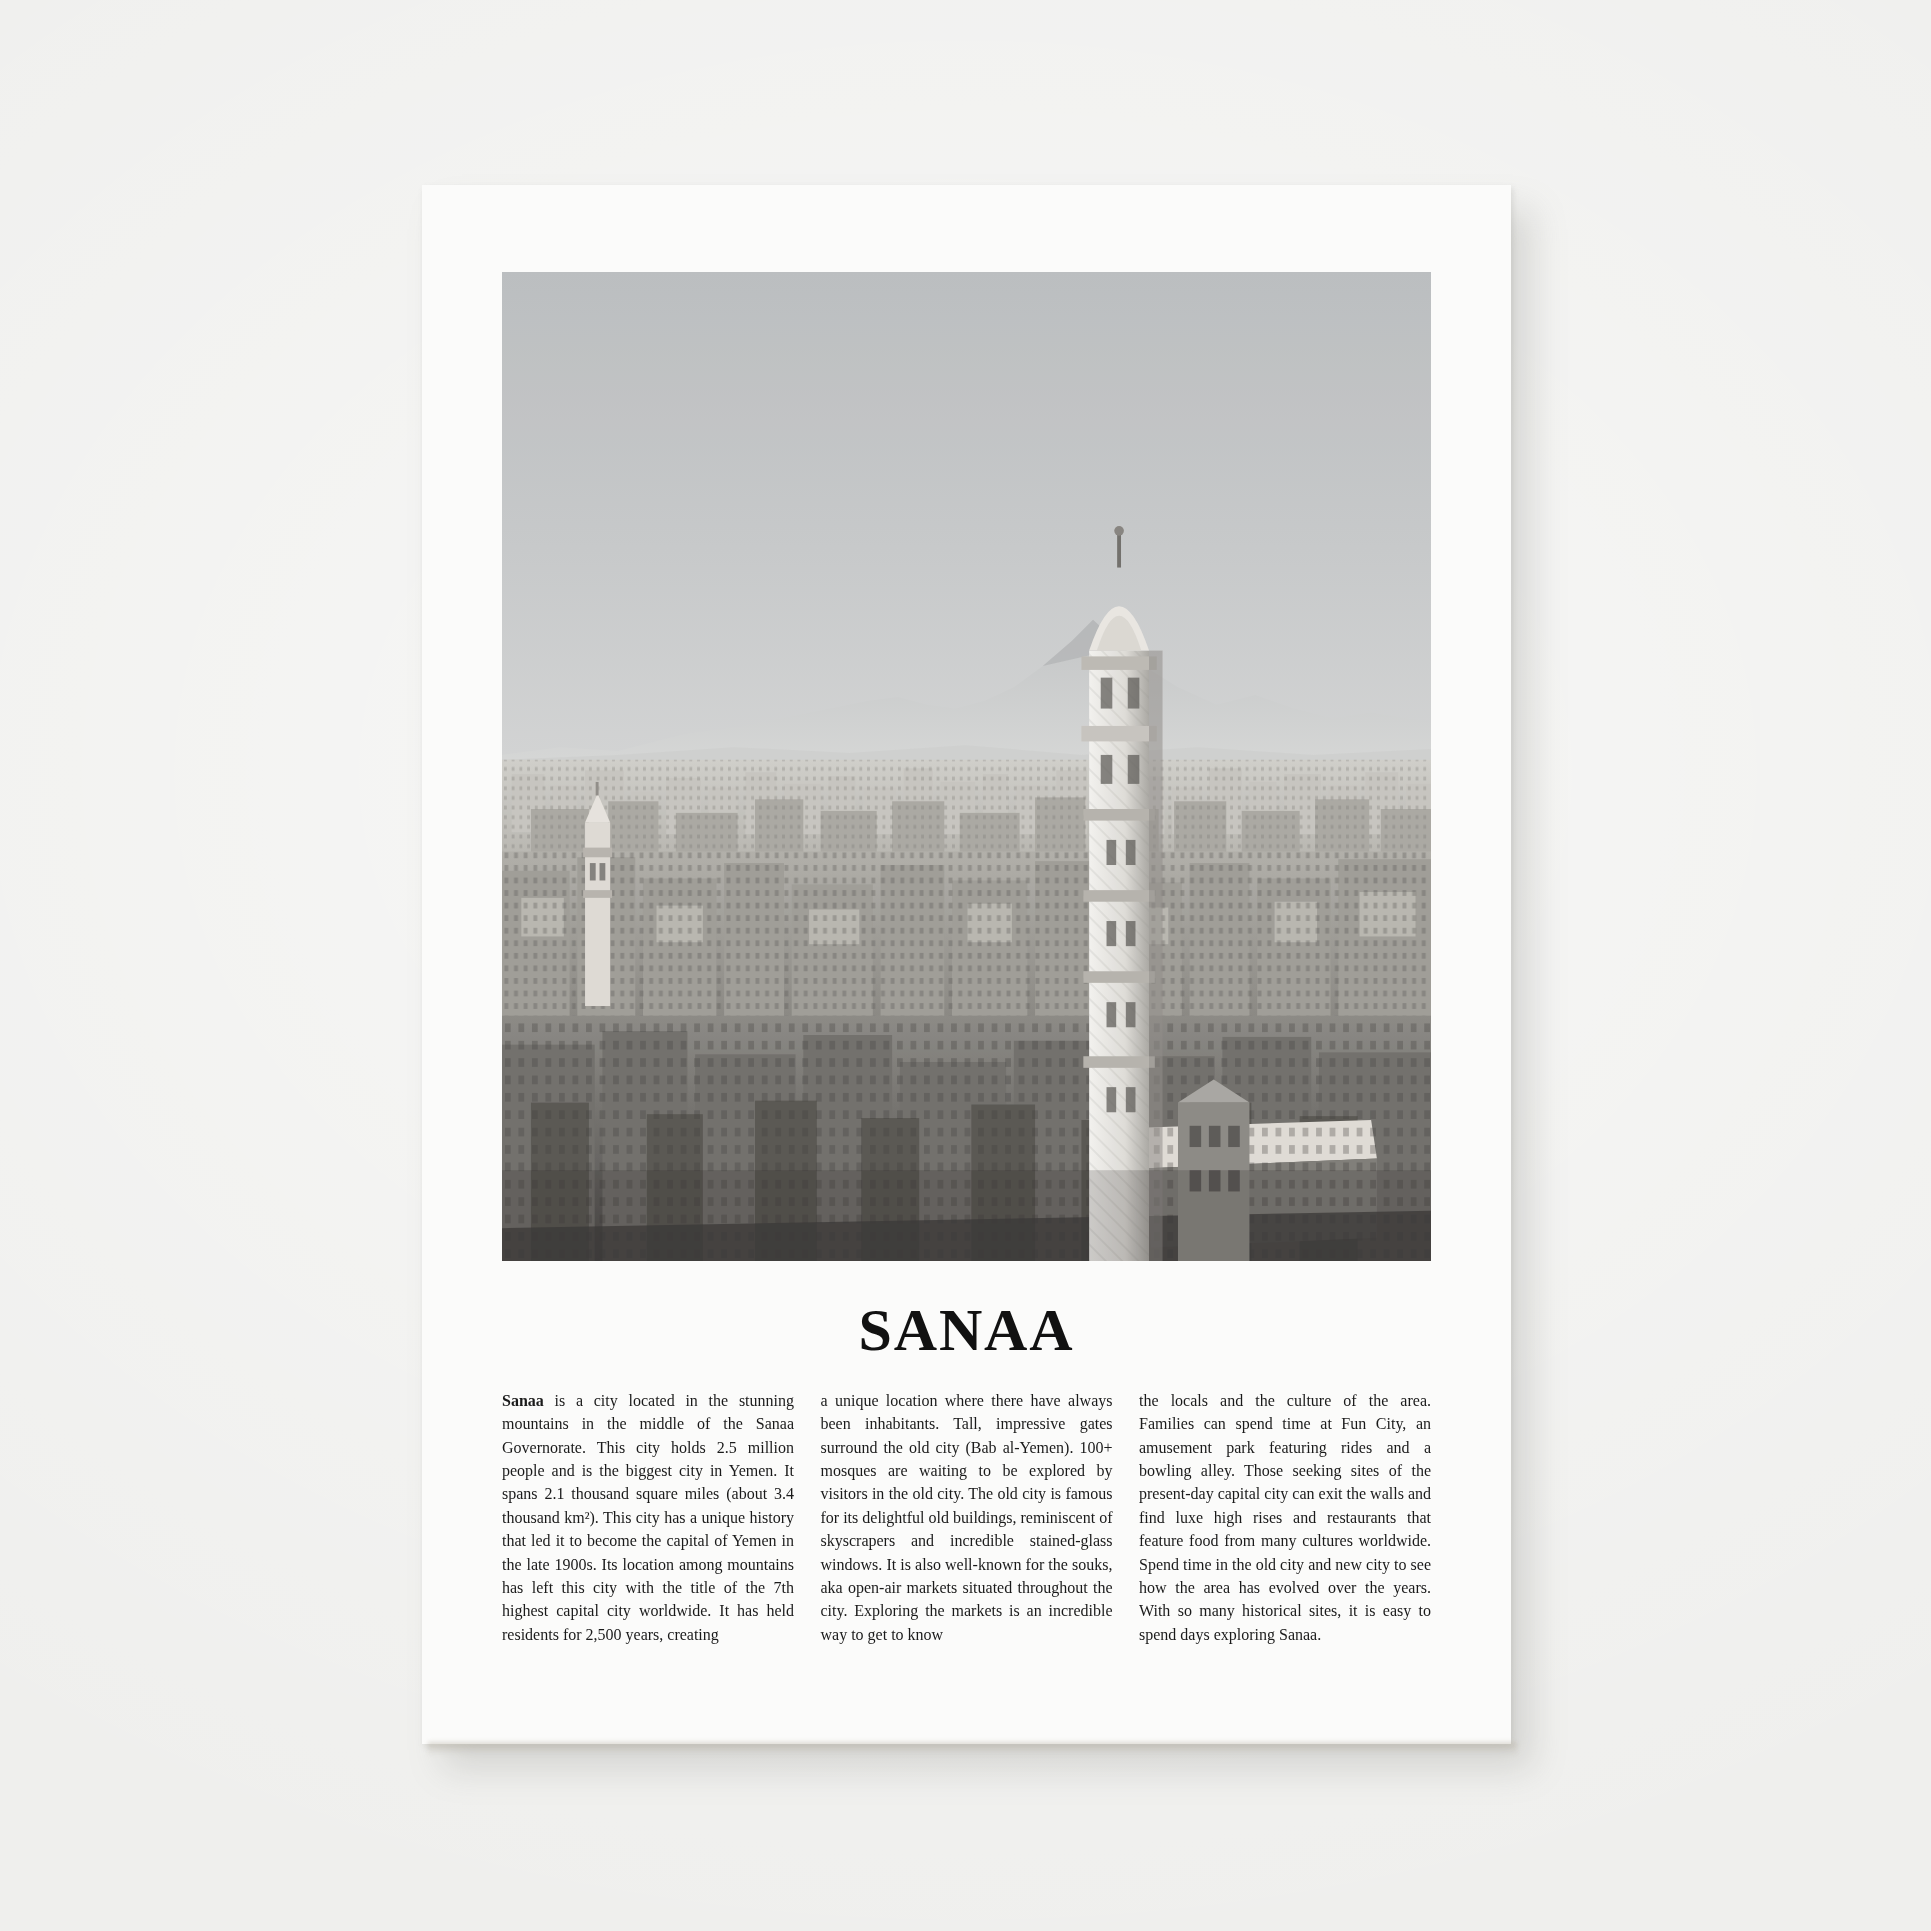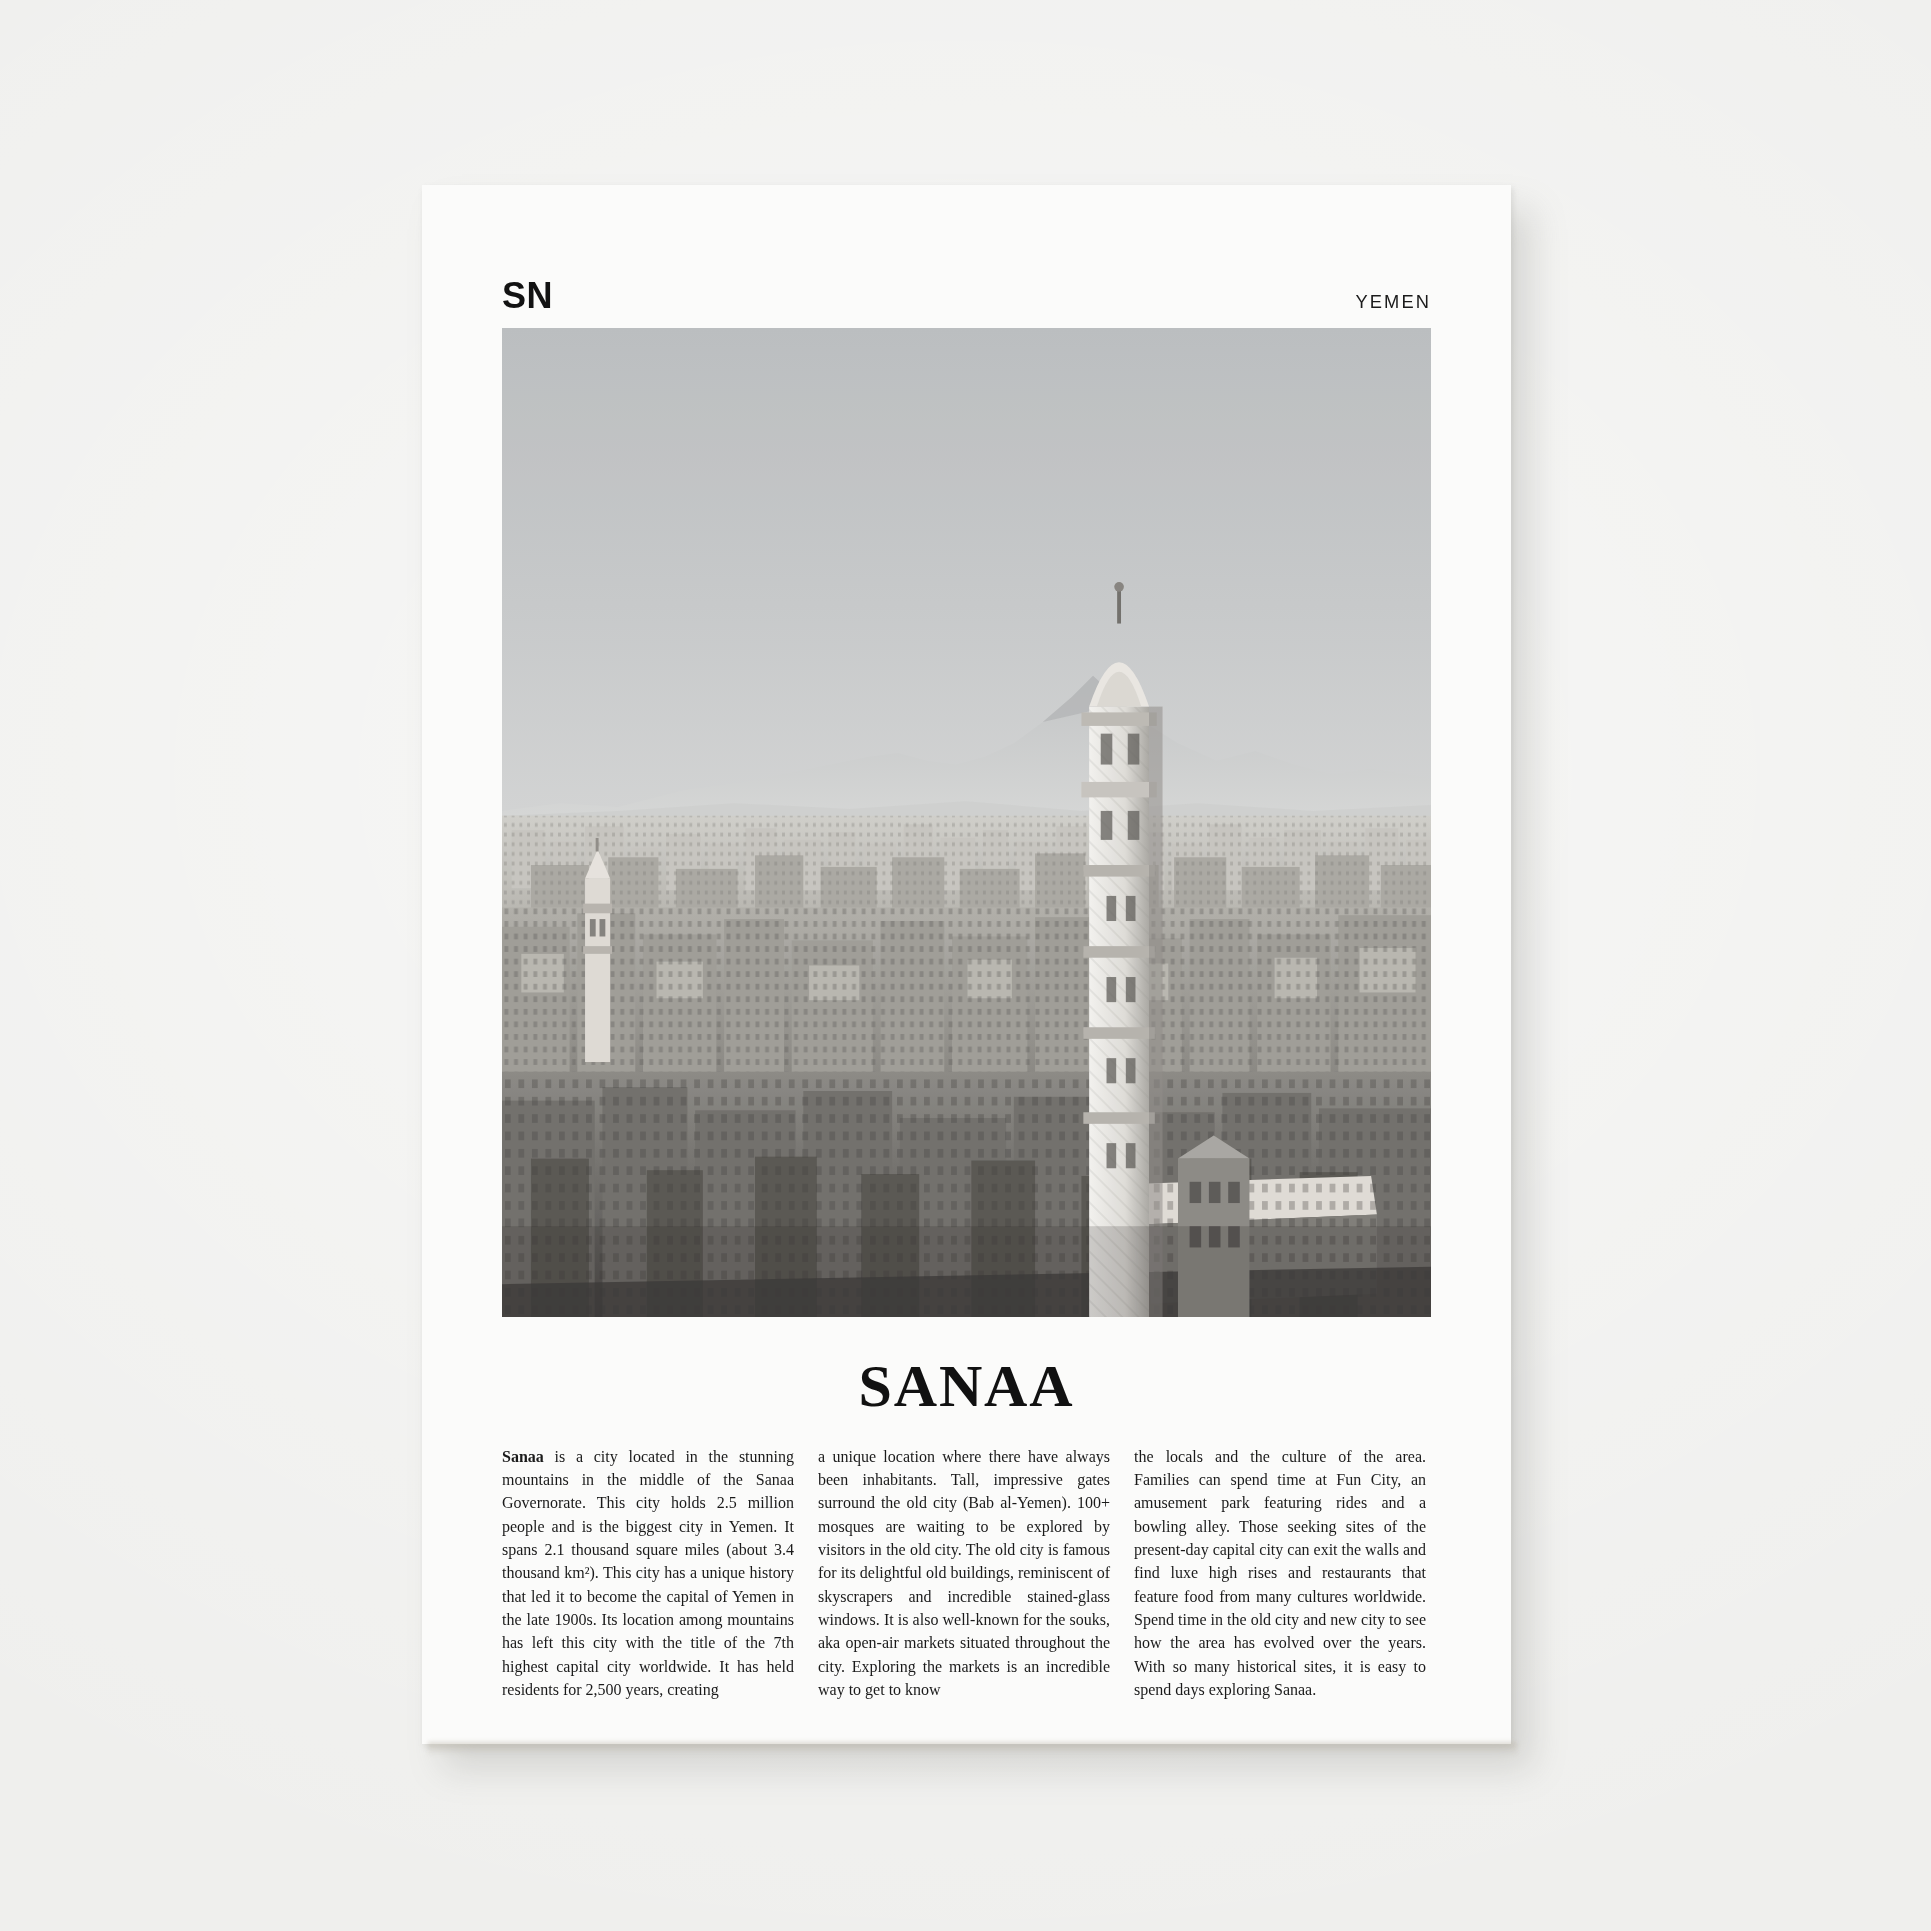--- a/index.html
+++ b/index.html
@@ -112,21 +112,22 @@
     letter-spacing: 1.9px;
     color: #111;
     margin-top: 39px;
     margin-bottom: 29px;
     line-height: 1;
   }
 
   
   .columns {
     display: flex;
-    gap: 24px;
+    gap: 16px;
+    justify-content: space-between;
   }
 
   .col {
     width: 292px;
     font-family: "Liberation Serif", serif;
     font-size: 16px;
     line-height: 1.46;
     text-align: justify;
     text-justify: inter-word;
     color: #1a1a1a;
@@ -138,24 +139,20 @@
   
 </style>
 </head>
 <body>
 
 <div id="stage">
 
   <div id="poster">
     <div class="poster-inner">
 
-      <div class="header-row">
-        <div class="code-mark">SN</div>
-        <div class="country-mark">YEMEN</div>
-      </div>
 
       <div class="photo-frame">
         <svg viewBox="0 0 962 1024" preserveAspectRatio="none" aria-hidden="true">
           <defs>
             <linearGradient id="skyG" x1="0" y1="0" x2="0" y2="1">
               <stop offset="0%" stop-color="#b9bcbe"></stop>
               <stop offset="55%" stop-color="#c6c8c9"></stop>
               <stop offset="100%" stop-color="#d2d3d3"></stop>
             </linearGradient>
             <linearGradient id="mtnG" x1="0" y1="0" x2="0" y2="1">

